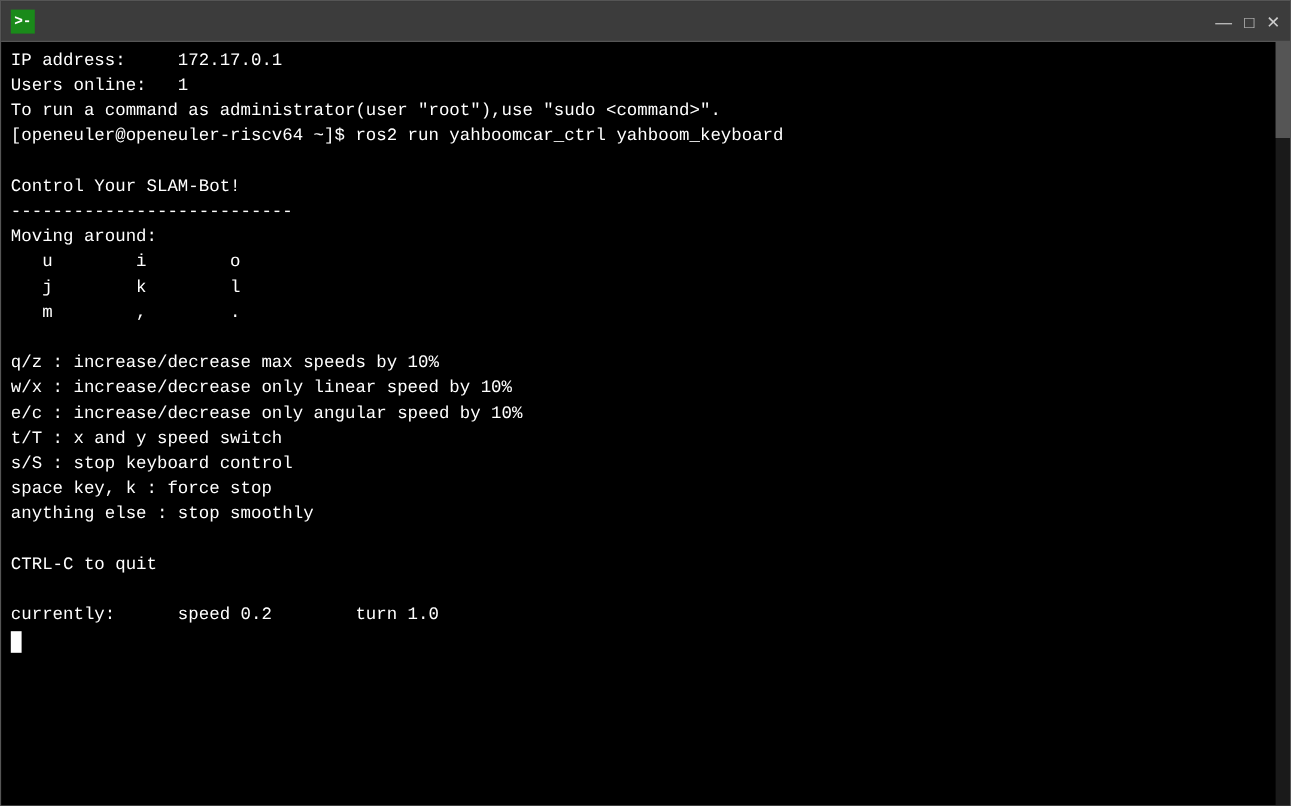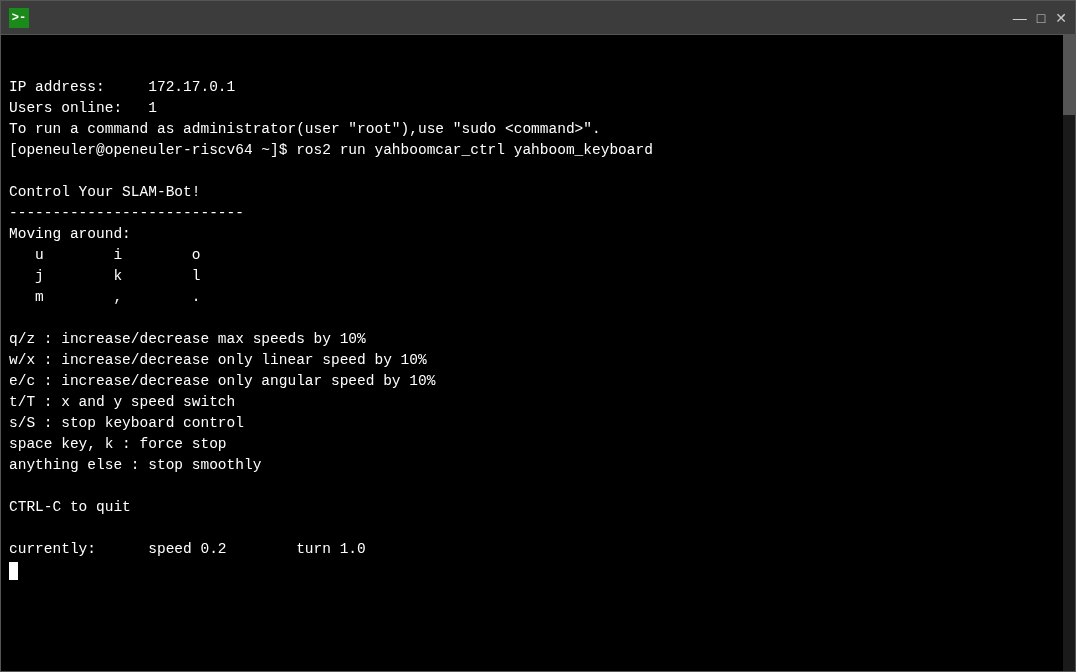--- a/index.html
+++ b/index.html
@@ -100,21 +100,20 @@
       overflow: hidden;
       position: relative;
     }
 
     .terminal-text {
       color: #ffffff;
       font-size: 14.5px;
       line-height: 1.45;
       font-family: 'Courier New', Courier, monospace;
       white-space: pre;
-      margin-top: 36px;
     }
 
     .cursor-line {
       display: flex;
       align-items: center;
       margin-top: 2px;
     }
 
     .cursor-block {
       display: inline-block;

